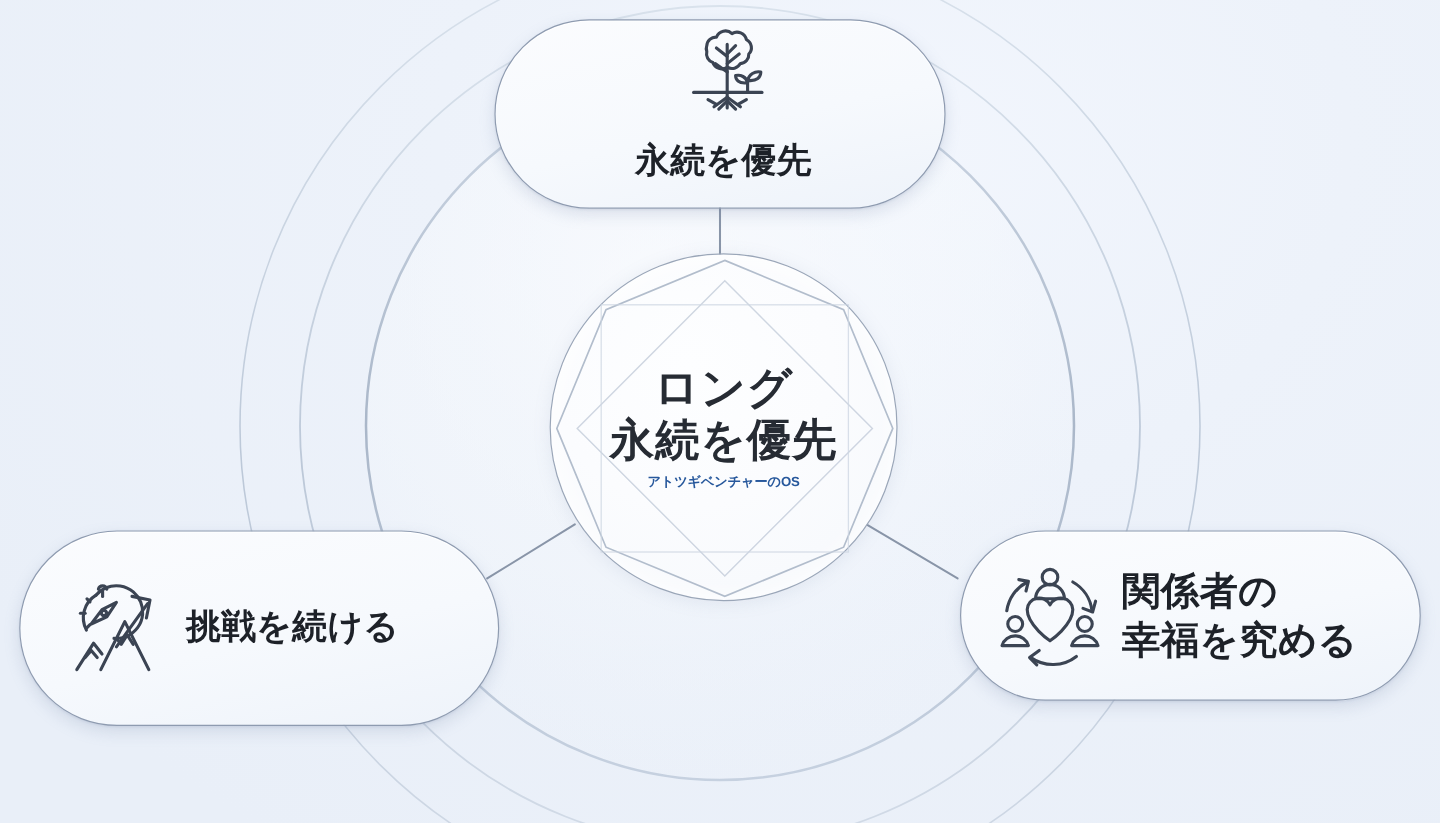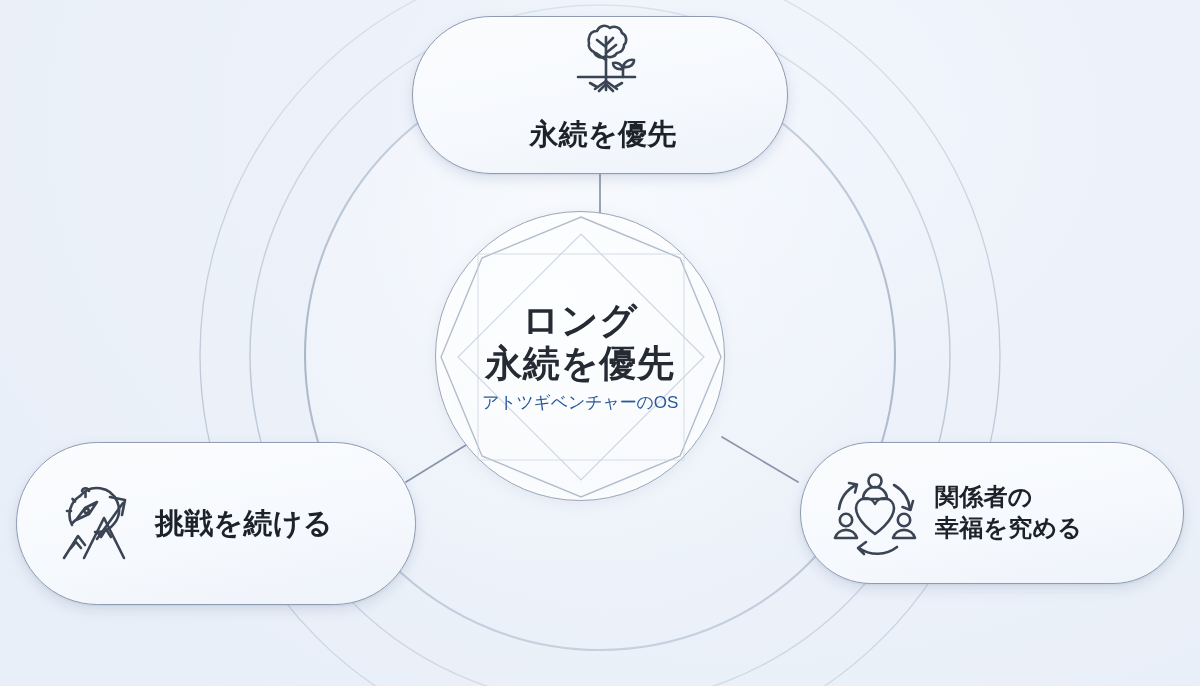--- a/index.html
+++ b/index.html
@@ -32,21 +32,21 @@
   #connectors {
     position: absolute;
     inset: 0;
     width: 1200px;
     height: 686px;
   }
 
   
   .hub {
     position: absolute;
-    left: 435px;
+    left: 458px;
     top: 211px;
     width: 290px;
     height: 290px;
     border-radius: 50%;
     background:
       radial-gradient(circle at 40% 32%, #fdfeff 0%, #fbfcfe 45%, #f5f8fc 100%);
     border: 1.4px solid #9aa6b8;
     box-shadow: 0 2px 14px rgba(120,140,170,.13), inset 0 0 22px rgba(255,255,255,.9);
     display: flex;
     flex-direction: column;
@@ -70,22 +70,22 @@
   }
   .hub-title {
     font-size: 37px;
     font-weight: 700;
     color: #262b33;
     letter-spacing: .02em;
     white-space: nowrap;
   }
   .hub-sub {
     margin-top: 7px;
-    font-size: 17px;
-    font-weight: 400;
+    font-size: 11px;
+    font-weight: 700;
     color: #27589c;
     letter-spacing: -.01em;
     white-space: nowrap;
   }
 
   
   .pill {
     position: absolute;
     display: flex;
     align-items: center;
@@ -106,21 +106,21 @@
     white-space: pre-line;
     letter-spacing: .01em;
   }
 
   .pill-icon { flex: 0 0 auto; display: block; }
 
   #pill-top    { left: 412px; top: 16px;  width: 376px; height: 158px; padding: 0 28px 0 34px; flex-direction: column; }
   #pill-left   { left: 16px;  top: 442px; width: 400px; height: 163px; padding: 0 24px 0 34px; }
   #pill-right  { left: 800px; top: 442px; width: 384px; height: 142px; padding: 0 22px 0 30px; }
 
-  #pill-right .pill-label { font-size: 24px; line-height: 1.28; font-family: Liberation Serif, serif; }
+  #pill-right .pill-label { font-size: 32px; line-height: 1.28; font-family: Liberation Serif, serif; }
 </style>
 </head>
 <body>
 
 <div id="stage">
 
   <svg id="rings" viewBox="0 0 1200 686">
     <defs>
       <linearGradient id="ringGrad" x1="0" y1="0" x2="0" y2="1">
         <stop offset="0%" stop-color="#cdd7e4"></stop>

